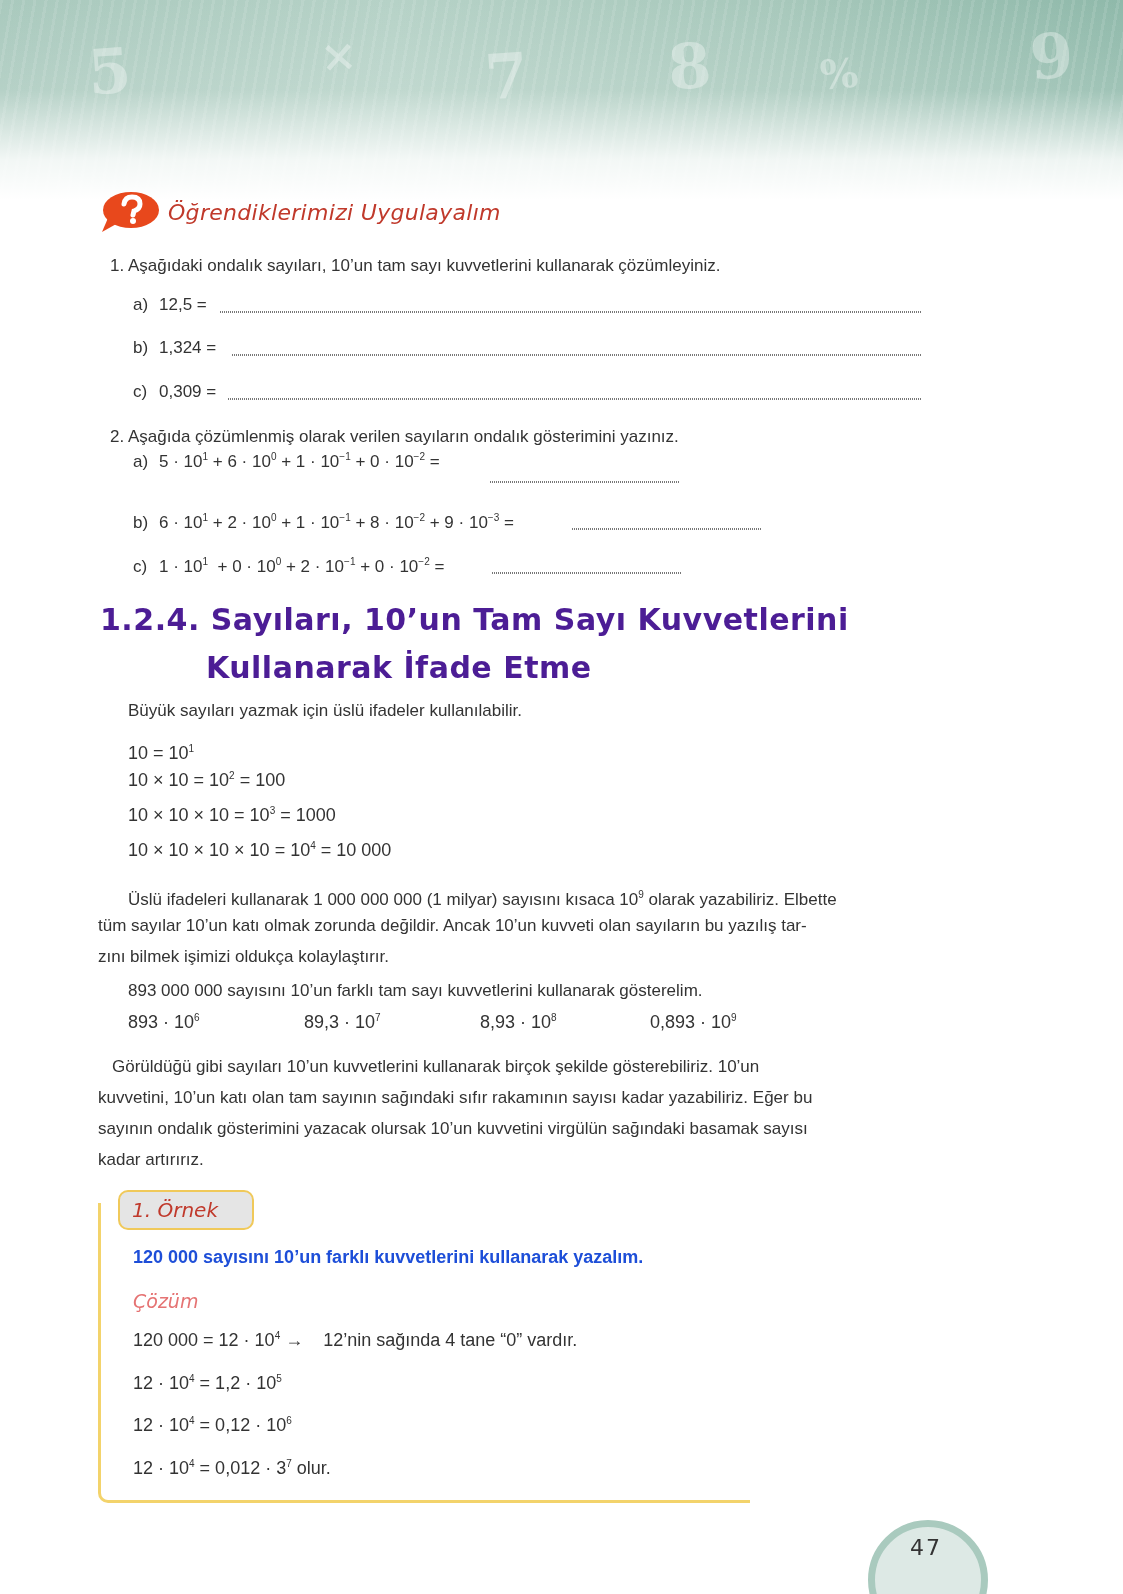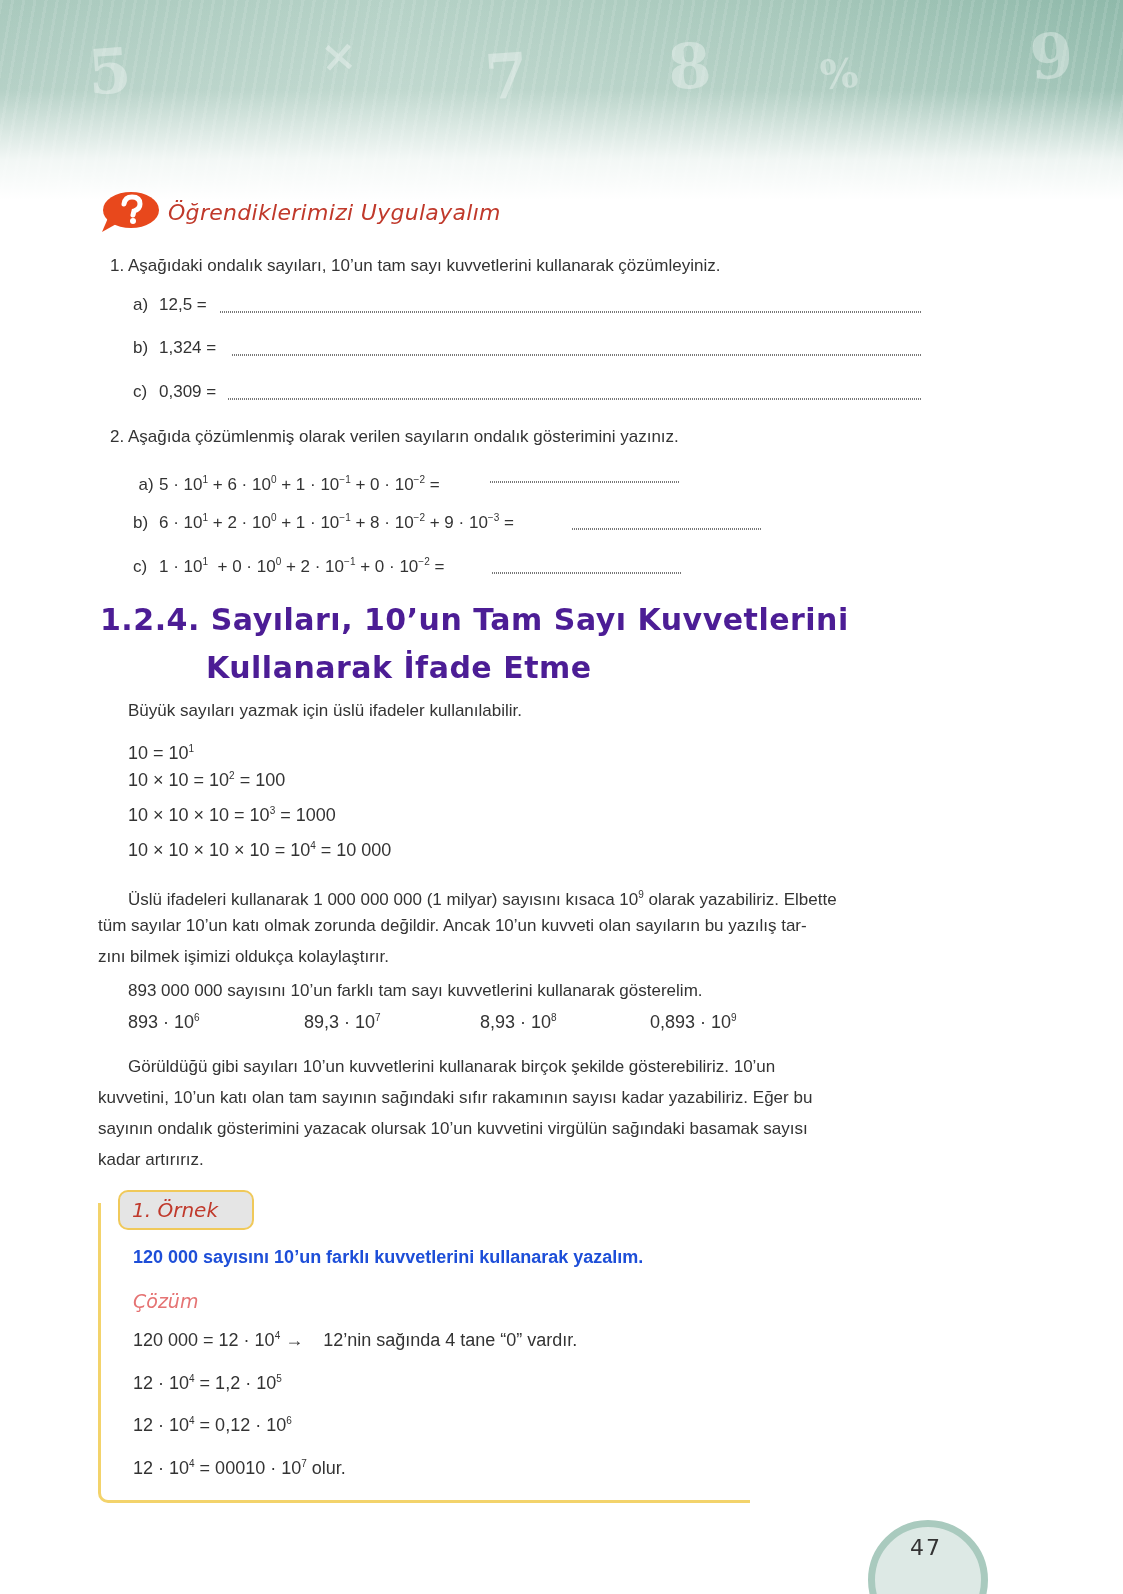--- a/index.html
+++ b/index.html
@@ -109,21 +109,21 @@
 </div>
 <div class="dots" style="left:232px;top:354px;width:690px;"></div>
 
 <div class="q-line" style="left:133px;top:382px;">
   <span class="lbl">c)</span><span>0,309 =</span>
 </div>
 <div class="dots" style="left:228px;top:398px;width:694px;"></div>
 
 <div class="q-line" style="left:110px;top:427px;">2. Aşağıda çözümlenmiş olarak verilen sayıların ondalık gösterimini yazınız.</div>
 
-<div class="q-line" style="left:133px;top:474px;text-align:center;">
+<div class="q-line" style="left:133px;top:451px;">
   <span class="lbl">a)</span><span>5 · 10</span><span class="sup">1</span><span> + 6 · 10</span><span class="sup">0</span><span> + 1 · 10</span><span class="sup">−1</span><span> + 0 · 10</span><span class="sup">−2</span><span> =</span>
 </div>
 <div class="dots" style="left:490px;top:481px;width:190px;"></div>
 
 <div class="q-line" style="left:133px;top:512px;">
   <span class="lbl">b)</span><span>6 · 10</span><span class="sup">1</span><span> + 2 · 10</span><span class="sup">0</span><span> + 1 · 10</span><span class="sup">−1</span><span> + 8 · 10</span><span class="sup">−2</span><span> + 9 · 10</span><span class="sup">−3</span><span> =</span>
 </div>
 <div class="dots" style="left:572px;top:528px;width:190px;"></div>
 
 <div class="q-line" style="left:133px;top:556px;">
@@ -145,31 +145,31 @@
 <div class="body-text" style="left:98px;top:911px;white-space:nowrap;">tüm sayılar 10’un katı olmak zorunda değildir. Ancak 10’un kuvveti olan sayıların bu yazılış tar-</div>
 <div class="body-text" style="left:98px;top:942px;white-space:nowrap;">zını bilmek işimizi oldukça kolaylaştırır.</div>
 
 <div class="body-text" style="left:128px;top:976px;white-space:nowrap;">893 000 000 sayısını 10’un farklı tam sayı kuvvetlerini kullanarak gösterelim.</div>
 
 <div class="eq-line" style="left:128px;top:1012px;"><span>893 · 10</span><span class="sup">6</span></div>
 <div class="eq-line" style="left:304px;top:1012px;"><span>89,3 · 10</span><span class="sup">7</span></div>
 <div class="eq-line" style="left:480px;top:1012px;"><span>8,93 · 10</span><span class="sup">8</span></div>
 <div class="eq-line" style="left:650px;top:1012px;"><span>0,893 · 10</span><span class="sup">9</span></div>
 
-<div class="body-text" style="left:128px;top:1052px;white-space:nowrap;text-align:center;">Görüldüğü gibi sayıları 10’un kuvvetlerini kullanarak birçok şekilde gösterebiliriz. 10’un</div>
+<div class="body-text" style="left:112px;top:1052px;white-space:nowrap;text-align:center;">Görüldüğü gibi sayıları 10’un kuvvetlerini kullanarak birçok şekilde gösterebiliriz. 10’un</div>
 <div class="body-text" style="left:98px;top:1083px;white-space:nowrap;">kuvvetini, 10’un katı olan tam sayının sağındaki sıfır rakamının sayısı kadar yazabiliriz. Eğer bu</div>
 <div class="body-text" style="left:98px;top:1114px;white-space:nowrap;">sayının ondalık gösterimini yazacak olursak 10’un kuvvetini virgülün sağındaki basamak sayısı</div>
 <div class="body-text" style="left:98px;top:1145px;white-space:nowrap;">kadar artırırız.</div>
 
 <div class="example-frame"></div>
 <div class="example-tab">
   <span class="example-tab-text">1. Örnek</span>
 </div>
 <div class="example-q">120 000 sayısını 10’un farklı kuvvetlerini kullanarak yazalım.</div>
 <div class="solution-label">Çözüm</div>
 
 <div class="eq-line" style="left:133px;top:1330px;white-space:pre;"><span>120 000 = 12 · 10</span><span class="sup">4</span><span> →    12’nin sağında 4 tane “0” vardır.</span></div>
 <div class="eq-line" style="left:133px;top:1373px;"><span>12 · 10</span><span class="sup">4</span><span> = 1,2 · 10</span><span class="sup">5</span><span></span></div>
 <div class="eq-line" style="left:133px;top:1415px;"><span>12 · 10</span><span class="sup">4</span><span> = 0,12 · 10</span><span class="sup">6</span><span></span></div>
-<div class="eq-line" style="left:133px;top:1458px;"><span>12 · 10</span><span class="sup">4</span><span> = 00010 · 10</span><span class="sup">7</span><span> olur.</span></div>
+<div class="eq-line" style="left:133px;top:1458px;"><span>12 · 10</span><span class="sup">4</span><span> = 0,012 · 3</span><span class="sup">7</span><span> olur.</span></div>
 
 <div class="page-num-circle"></div>
 <div class="page-num">47</div>
 
 </body></html>

